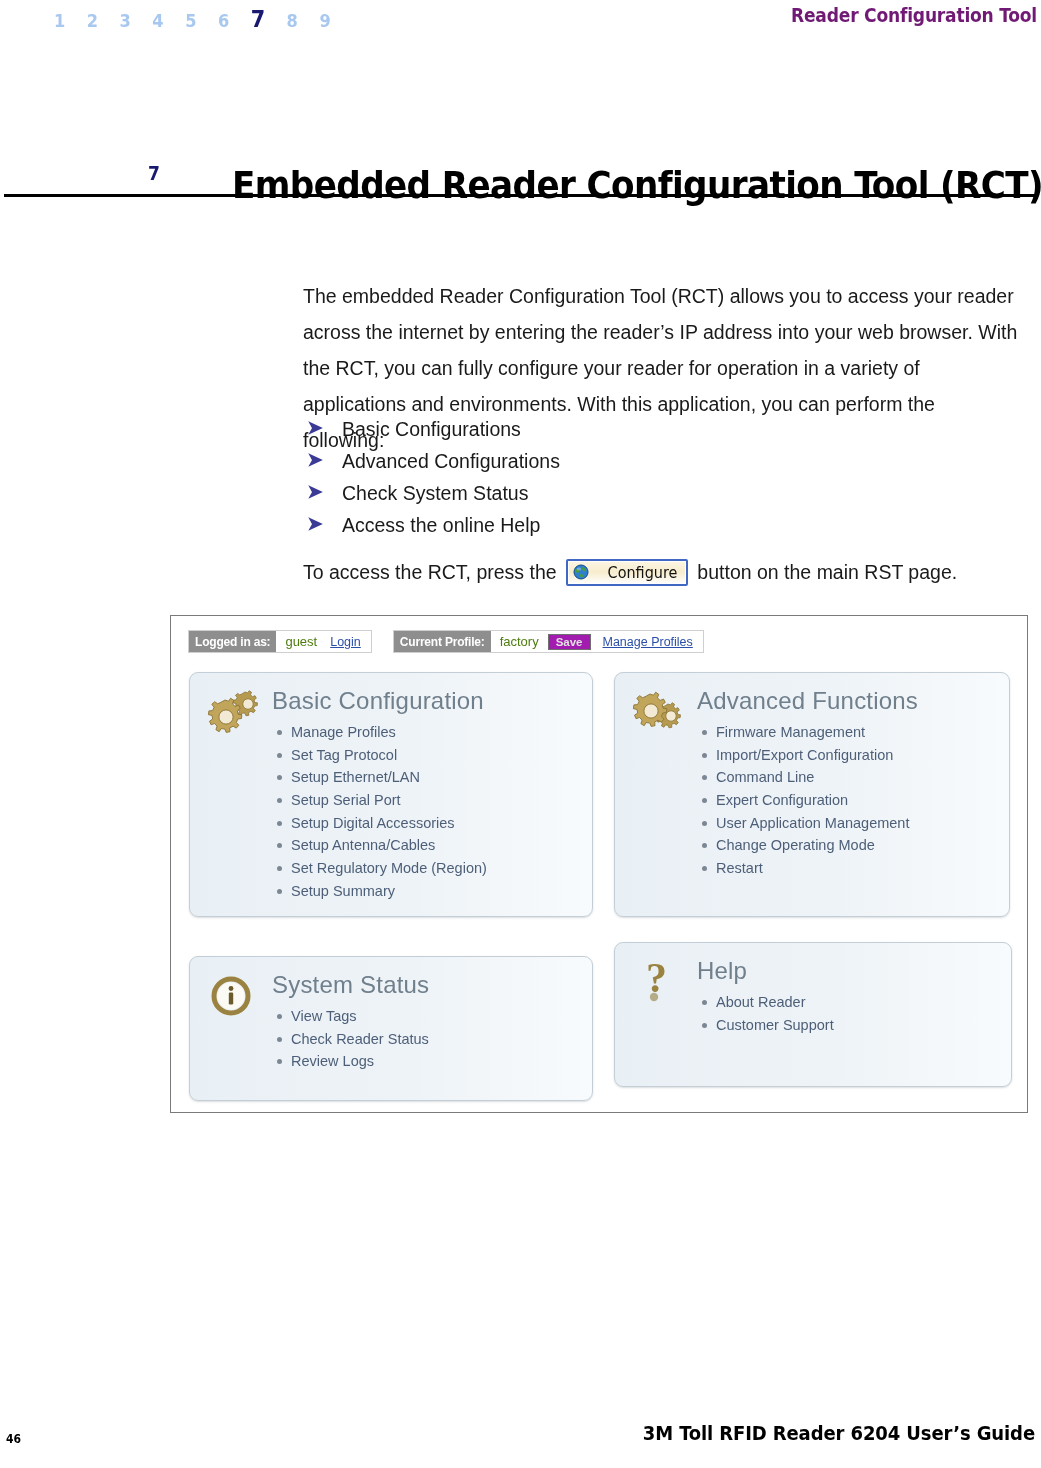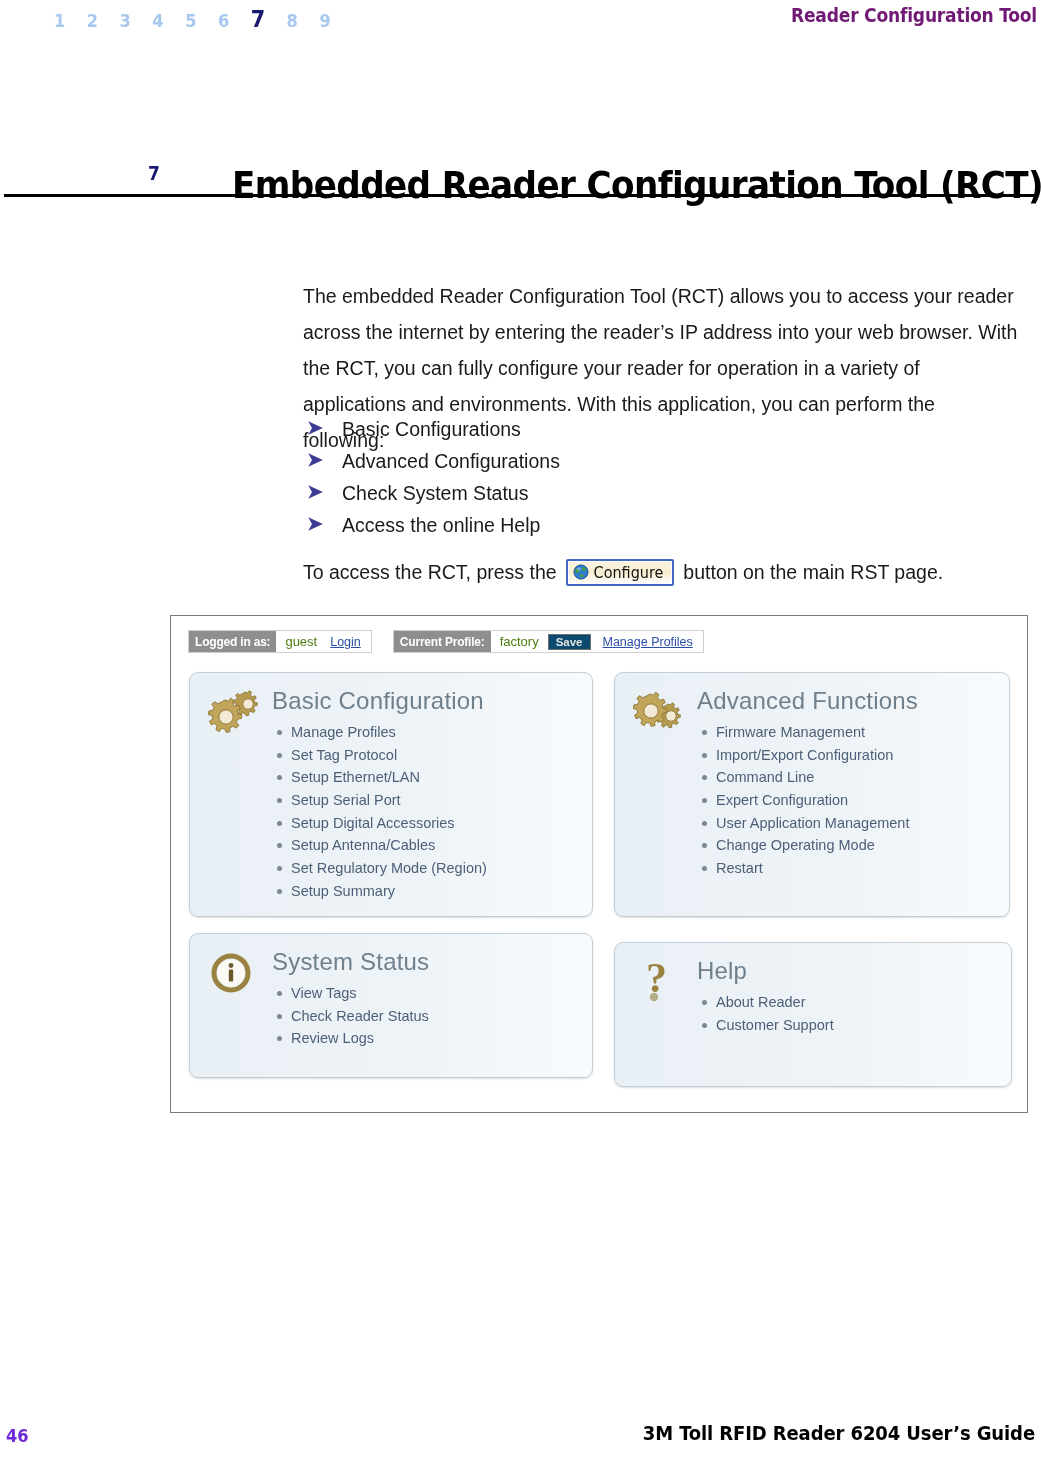--- a/index.html
+++ b/index.html
@@ -137,21 +137,21 @@
     height: 32px;
     display: flex;
     align-items: center;
     font-size: 19.5px;
     color: #1a1a1a;
     white-space: nowrap;
   }
   #configure-button {
     display: inline-flex;
     align-items: center;
-    gap: 5px;
+    gap: 19px;
     margin: 0 9px;
     padding: 3px 9px 3px 5px;
     border: 2px solid #4169c4;
     border-radius: 2px;
     background: linear-gradient(to bottom, #fdf6e4 0%, #f7eccd 48%, #ffffff 100%);
     box-shadow: inset 0 0 0 1px #ffffff;
     font-family: "DejaVu Sans Condensed", "Liberation Sans Narrow", "Liberation Sans", sans-serif;
     font-size: 16px;
     color: #111111;
     line-height: 17px;
@@ -209,39 +209,39 @@
     color: #2a4fa8;
     text-decoration: underline;
     font-size: 12.5px;
   }
   .status-btn {
     display: flex;
     align-items: center;
     align-self: center;
     padding: 1px 7px;
     margin-right: 8px;
-    background: #0c4a6e;
+    background: #a21caf;
     color: #e2e2e2;
     font-size: 11.5px;
     font-weight: bold;
     border: 1px solid #6f6f6f;
   }
 
   
   .panel {
     position: absolute;
     box-sizing: border-box;
     border: 1px solid #c3ced6;
     border-radius: 9px;
     background: linear-gradient(to right, #e9f0f5 0%, #eef3f7 55%, #f8fbfd 100%);
     box-shadow: 0 1px 2px rgba(120,130,140,0.28);
   }
   #panel-basic    { left: 18px;  top: 56px;  width: 404px; height: 245px; }
   #panel-advanced { left: 443px; top: 56px;  width: 396px; height: 245px; }
-  #panel-status   { left: 18px;  top: 317px; width: 404px; height: 145px; }
+  #panel-status   { left: 18px;  top: 340px; width: 404px; height: 145px; }
   #panel-help     { left: 443px; top: 326px; width: 398px; height: 145px; }
 
   .panel-icon {
     position: absolute;
     left: 17px;
     top: 13px;
     width: 58px;
     height: 54px;
   }
   .panel-title {
@@ -288,22 +288,22 @@
     left: 0;
     width: 1041px;
     height: 24px;
   }
   #page-number {
     position: absolute;
     left: 6px;
     bottom: 0;
     font-family: "DejaVu Sans Condensed", "Liberation Sans Narrow", "Liberation Sans", sans-serif;
     font-weight: bold;
-    font-size: 18px;
-    color: #6d28d9;
+    font-size: 12px;
+    color: #000000;
   }
   #footer-title {
     position: absolute;
     right: 6px;
     bottom: 1px;
     font-family: "DejaVu Sans Condensed", "Liberation Sans Narrow", "Liberation Sans", sans-serif;
     font-weight: bold;
     font-size: 20px;
     color: #000000;
     letter-spacing: -0.1px;

